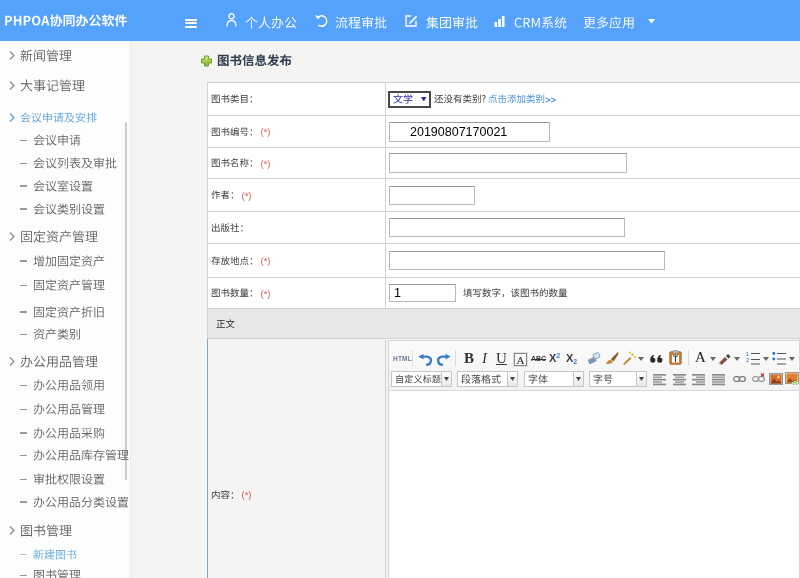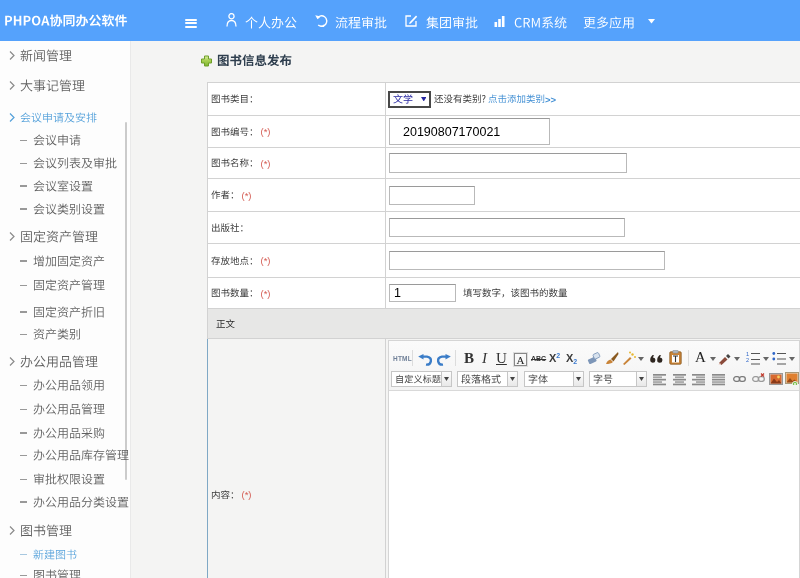--- a/index.html
+++ b/index.html
@@ -257,21 +257,21 @@
 <div style="display:flex;height:32px;border-left:1px solid #d2d2d2;border-bottom:1px solid #d2d2d2">
       <div style="width:178px;background:#fff;border-right:1px solid #d2d2d2;display:flex;align-items:center">
         <div style="display:flex;align-items:center;padding-left:3px">
           <svg style="display:block;" width="47.5" height="9.5" viewBox="0 0 5000 1000">
             <path fill="#3c3c3c" d="M375 601C455 618 557 653 613 681L644 630C588 604 487 571 407 555ZM275 728C413 745 586 785 682 819L715 763C618 731 445 692 310 677ZM84 84V960H156V918H842V960H917V84ZM156 851V152H842V851ZM414 172C364 254 278 332 192 383C208 393 234 416 245 428C275 408 306 384 337 357C367 389 404 419 444 446C359 486 263 516 174 534C187 548 203 577 210 595C308 572 413 535 508 484C591 529 686 563 781 584C790 566 809 540 823 527C735 511 647 484 569 448C644 399 707 342 749 274L706 249L695 252H436C451 233 465 214 477 194ZM378 317 385 310H644C608 349 560 384 506 415C455 386 411 353 378 317ZM1717 120C1781 163 1864 224 1905 263L1951 206C1909 169 1824 110 1762 70ZM1126 215V288H1418V485H1060V557H1418V959H1494V557H1864C1853 702 1839 765 1819 783C1809 792 1798 793 1777 793C1754 793 1689 792 1626 786C1640 807 1650 837 1652 859C1713 862 1773 863 1804 861C1839 858 1862 852 1882 830C1912 801 1928 720 1943 519C1944 508 1946 485 1946 485H1800V215H1494V43H1418V215ZM1494 485V288H1726V485ZM2040 826 2058 895C2140 862 2245 819 2346 777L2332 717C2223 759 2114 801 2040 826ZM2061 457C2075 450 2098 445 2205 430C2167 494 2132 545 2116 564C2087 602 2066 628 2045 632C2053 650 2064 684 2068 698C2087 686 2118 676 2339 625C2336 609 2333 582 2334 563L2167 598C2238 506 2307 394 2364 283L2303 248C2286 287 2265 326 2245 363L2133 375C2190 287 2246 174 2287 65L2215 40C2179 161 2112 293 2091 326C2071 360 2055 384 2038 389C2046 407 2057 442 2061 457ZM2624 530V678H2541V530ZM2675 530H2746V678H2675ZM2481 468V952H2541V737H2624V927H2675V737H2746V926H2797V737H2871V887C2871 894 2868 896 2861 897C2854 897 2836 897 2814 896C2822 912 2829 936 2831 953C2867 953 2890 951 2908 942C2926 932 2930 915 2930 888V467L2871 468ZM2797 530H2871V678H2797ZM2605 54C2621 82 2637 118 2648 148H2414V365C2414 519 2405 741 2314 901C2329 908 2360 930 2372 943C2465 781 2482 545 2483 382H2920V148H2729C2717 115 2697 69 2675 34ZM2483 212H2850V319H2483ZM3260 148H3736V284H3260ZM3185 81V350H3815V81ZM3063 440V509H3269C3249 571 3224 640 3203 689H3727C3708 805 3688 861 3663 881C3651 889 3639 890 3615 890C3587 890 3514 889 3444 882C3458 903 3468 932 3470 954C3539 958 3605 959 3639 957C3678 956 3702 950 3726 930C3763 898 3788 823 3812 655C3814 644 3816 621 3816 621H3315L3352 509H3933V440ZM4250 394C4290 394 4326 365 4326 320C4326 274 4290 244 4250 244C4210 244 4174 274 4174 320C4174 365 4210 394 4250 394ZM4250 884C4290 884 4326 854 4326 809C4326 763 4290 734 4250 734C4210 734 4174 763 4174 809C4174 854 4210 884 4250 884Z"></path>
           </svg>
           <span style="color:#d45b52;font-size:9.5px;margin-left:2px;font-family:'Liberation Sans'">(*)</span>
         </div>
       </div>
       <div style="flex:1;background:#fff;display:flex;align-items:center">
-        <div style="margin-left:3px;width:161px;height:27px;background:#fff;border:1px solid #b9b9b9;border-top-color:#9a9a9a;font-size:12.5px;color:#000;display:flex;align-items:center;padding-left:13px">20190807170021</div>
+        <div style="margin-left:3px;width:161px;height:20px;background:#fff;border:1px solid #b9b9b9;border-top-color:#9a9a9a;font-size:12.5px;color:#000;display:flex;align-items:center;padding-left:20px">20190807170021</div>
       </div>
     </div>
 <div style="display:flex;height:31px;border-left:1px solid #d2d2d2;border-bottom:1px solid #d2d2d2">
       <div style="width:178px;background:#fff;border-right:1px solid #d2d2d2;display:flex;align-items:center">
         <div style="display:flex;align-items:center;padding-left:3px">
           <svg style="display:block;" width="47.5" height="9.5" viewBox="0 0 5000 1000">
             <path fill="#3c3c3c" d="M375 601C455 618 557 653 613 681L644 630C588 604 487 571 407 555ZM275 728C413 745 586 785 682 819L715 763C618 731 445 692 310 677ZM84 84V960H156V918H842V960H917V84ZM156 851V152H842V851ZM414 172C364 254 278 332 192 383C208 393 234 416 245 428C275 408 306 384 337 357C367 389 404 419 444 446C359 486 263 516 174 534C187 548 203 577 210 595C308 572 413 535 508 484C591 529 686 563 781 584C790 566 809 540 823 527C735 511 647 484 569 448C644 399 707 342 749 274L706 249L695 252H436C451 233 465 214 477 194ZM378 317 385 310H644C608 349 560 384 506 415C455 386 411 353 378 317ZM1717 120C1781 163 1864 224 1905 263L1951 206C1909 169 1824 110 1762 70ZM1126 215V288H1418V485H1060V557H1418V959H1494V557H1864C1853 702 1839 765 1819 783C1809 792 1798 793 1777 793C1754 793 1689 792 1626 786C1640 807 1650 837 1652 859C1713 862 1773 863 1804 861C1839 858 1862 852 1882 830C1912 801 1928 720 1943 519C1944 508 1946 485 1946 485H1800V215H1494V43H1418V215ZM1494 485V288H1726V485ZM2263 351C2314 386 2373 434 2417 474C2300 536 2171 581 2047 607C2061 624 2079 656 2086 676C2141 663 2197 647 2252 627V959H2327V907H2773V959H2849V540H2451C2617 451 2762 327 2844 167L2794 136L2781 140H2427C2451 112 2473 83 2492 54L2406 37C2347 133 2233 244 2069 321C2087 334 2111 361 2122 379C2217 330 2296 271 2361 209H2733C2674 297 2587 372 2487 435C2440 394 2374 344 2321 308ZM2773 838H2327V609H2773ZM3512 430C3489 555 3449 680 3392 760C3409 769 3440 788 3453 799C3510 712 3555 579 3582 443ZM3782 440C3826 549 3868 695 3882 789L3952 767C3936 673 3894 531 3848 420ZM3532 42C3509 170 3467 297 3408 384V327H3279V149C3327 137 3372 123 3409 108L3364 49C3292 81 3168 110 3063 128C3071 145 3081 170 3084 186C3124 180 3167 173 3209 165V327H3054V397H3200C3162 512 3094 642 3033 713C3045 730 3063 759 3070 777C3119 716 3169 618 3209 518V961H3279V510C3311 554 3349 610 3365 639L3409 580C3390 555 3308 464 3279 435V397H3398L3394 403C3412 412 3444 431 3458 442C3494 389 3527 320 3553 243H3653V868C3653 881 3649 885 3636 885C3623 886 3579 886 3532 885C3543 904 3554 936 3559 956C3621 956 3664 954 3691 943C3718 931 3728 910 3728 868V243H3863C3848 279 3828 319 3810 354L3877 370C3904 313 3934 245 3958 183L3909 169L3898 173H3576C3586 135 3596 96 3604 56ZM4250 394C4290 394 4326 365 4326 320C4326 274 4290 244 4250 244C4210 244 4174 274 4174 320C4174 365 4210 394 4250 394ZM4250 884C4290 884 4326 854 4326 809C4326 763 4290 734 4250 734C4210 734 4174 763 4174 809C4174 854 4210 884 4250 884Z"></path>
           </svg>
           <span style="color:#d45b52;font-size:9.5px;margin-left:2px;font-family:'Liberation Sans'">(*)</span>
         </div>

